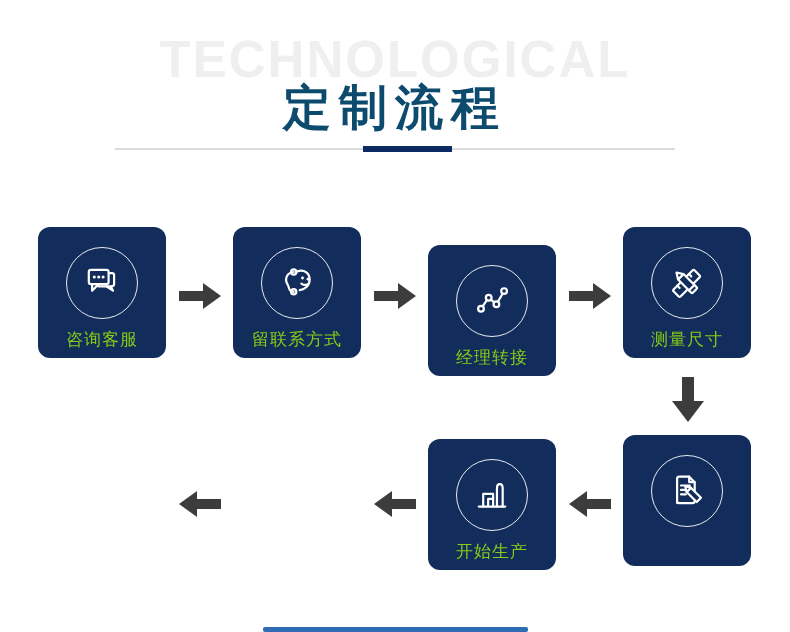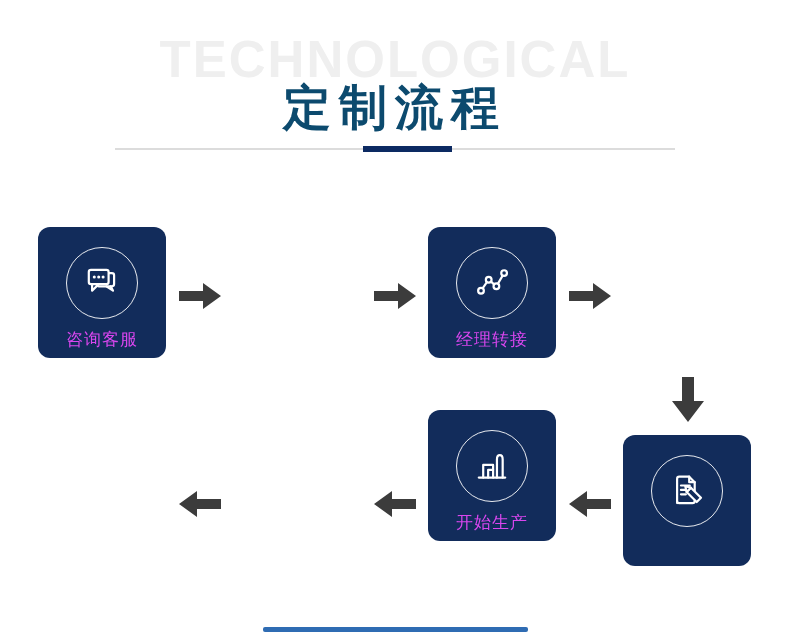--- a/index.html
+++ b/index.html
@@ -38,21 +38,21 @@
     display:flex;flex-direction:column;align-items:center;
     padding-top:20px;box-sizing:border-box;
   }
   .icon-circle{
     width:70px;height:70px;border:1.5px solid rgba(255,255,255,.9);
     border-radius:50%;display:flex;align-items:center;justify-content:center;
     flex:0 0 auto;
   }
   .icon-circle svg{width:44px;height:44px;display:block;}
   .step-label{
-    margin-top:9px;color:#d946ef;font-size:17px;letter-spacing:1px;
+    margin-top:9px;color:#84cc16;font-size:17px;letter-spacing:1px;
     font-weight:500;white-space:nowrap;
   }
 
   
   .arrow{position:absolute;}
   .arrow svg{display:block;}
 
   
   .bottom-bar{
     position:absolute;left:263px;top:627px;width:265px;height:5px;
@@ -88,48 +88,82 @@
     </span>
     <span class="step-label">咨询客服</span>
   </div>
 
   <div class="arrow" style="left:179px;top:281px">
     <svg width="42" height="30" viewBox="0 0 42 30">
         <polygon points="0,10 24,10 24,2 42,15 24,28 24,20 0,20" fill="#3c3c3c"></polygon>
       </svg>
   </div>
 
+  <div class="step" style="left:233px;top:227px">
+    <span class="icon-circle">
+      <svg viewBox="0 0 40 40">
+        <g class="ic">
+          <path d="M17 10 c-4 0 -7 3 -7 7 0 3 2 4.5 2.5 7 .5 2.5 2.5 4 4.5 4"></path>
+          <circle cx="17" cy="10" r="2.4"></circle>
+          <circle cx="17" cy="28" r="2.4"></circle>
+          <path d="M20 9.5 c6.5 -2.5 11.5 1.5 11.5 7.5 0 5 -4 9 -9 9.5"></path>
+          <path d="M24 20.5 q3 2.3 5.8 .5"></path>
+        </g>
+        <circle cx="25" cy="15.5" r="1.3" fill="#fff"></circle>
+        <circle cx="30" cy="16.5" r="1.3" fill="#fff"></circle>
+      </svg>
+    </span>
+    <span class="step-label">留联系方式</span>
+  </div>
 
   <div class="arrow" style="left:374px;top:281px">
     <svg width="42" height="30" viewBox="0 0 42 30">
         <polygon points="0,10 24,10 24,2 42,15 24,28 24,20 0,20" fill="#3c3c3c"></polygon>
       </svg>
   </div>
 
-  <div class="step" style="left:428px;top:227px">
+  <div class="step" style="left:428px;top:245px">
     <span class="icon-circle">
       <svg viewBox="0 0 40 40">
         <g class="ic">
           <path d="M10 27 L17 17 L24 23 L31 11"></path>
           <circle cx="10" cy="27" r="2.6" fill="#122c5b"></circle>
           <circle cx="17" cy="17" r="2.6" fill="#122c5b"></circle>
           <circle cx="24" cy="23" r="2.6" fill="#122c5b"></circle>
           <circle cx="31" cy="11" r="2.6" fill="#122c5b"></circle>
         </g>
       </svg>
     </span>
     <span class="step-label">经理转接</span>
   </div>
 
   <div class="arrow" style="left:569px;top:281px">
     <svg width="42" height="30" viewBox="0 0 42 30">
         <polygon points="0,10 24,10 24,2 42,15 24,28 24,20 0,20" fill="#3c3c3c"></polygon>
       </svg>
   </div>
 
+  <div class="step" style="left:623px;top:227px">
+    <span class="icon-circle">
+      <svg viewBox="0 0 40 40">
+        <g class="ic">
+          <g transform="rotate(-45 20 20)">
+            <rect x="6" y="15.5" width="27" height="9" rx="1.5"></rect>
+            <path d="M12 15.5 v3 M17 15.5 v3 M22 15.5 v3 M27 15.5 v3"></path>
+          </g>
+          <g transform="rotate(45 20 20)">
+            <rect x="12" y="16.5" width="18" height="7" rx="1" fill="#122c5b"></rect>
+            <path d="M12 16.5 L6.5 20 L12 23.5 z" fill="#122c5b"></path>
+            <path d="M26 16.5 v7"></path>
+          </g>
+        </g>
+      </svg>
+    </span>
+    <span class="step-label">测量尺寸</span>
+  </div>
 
   <div class="arrow" style="left:672px;top:377px">
     <svg width="32" height="45" viewBox="0 0 32 45">
         <polygon points="10,0 22,0 22,24 32,24 16,45 0,24 10,24" fill="#3c3c3c"></polygon>
       </svg>
   </div>
 
   <div class="step" style="left:623px;top:435px">
     <span class="icon-circle">
       <svg viewBox="0 0 40 40">
@@ -145,21 +179,21 @@
       </svg>
     </span>
   </div>
 
   <div class="arrow" style="left:569px;top:489px">
     <svg width="42" height="30" viewBox="0 0 42 30">
         <polygon points="42,10 18,10 18,2 0,15 18,28 18,20 42,20" fill="#3c3c3c"></polygon>
       </svg>
   </div>
 
-  <div class="step" style="left:428px;top:410px">
+  <div class="step" style="left:428px;top:439px">
     <span class="icon-circle">
       <svg viewBox="0 0 40 40">
         <g class="ic">
           <path d="M8 30.5 h24"></path>
           <path d="M12 30.5 V19 h9 v11.5"></path>
           <path d="M16.5 30.5 v-7 h4.5"></path>
           <path d="M24.5 30.5 V14 c0 -2.6 1.2 -3.8 2.6 -3.8 1.4 0 2.6 1.2 2.6 3.8 V30.5"></path>
         </g>
       </svg>
     </span>

